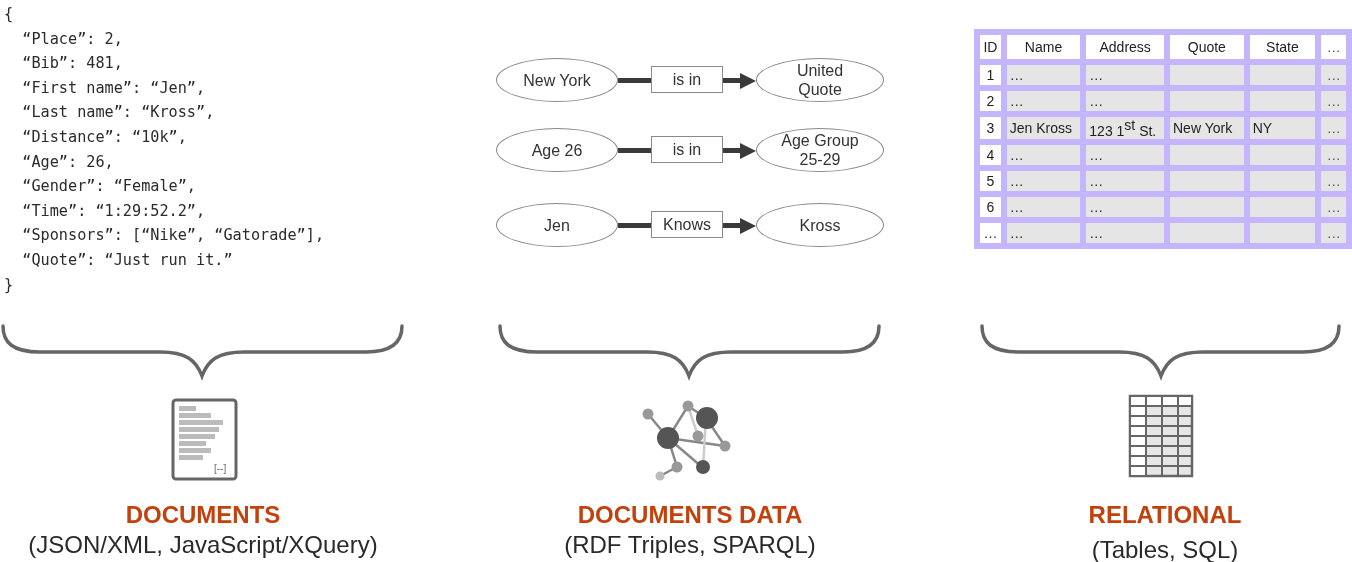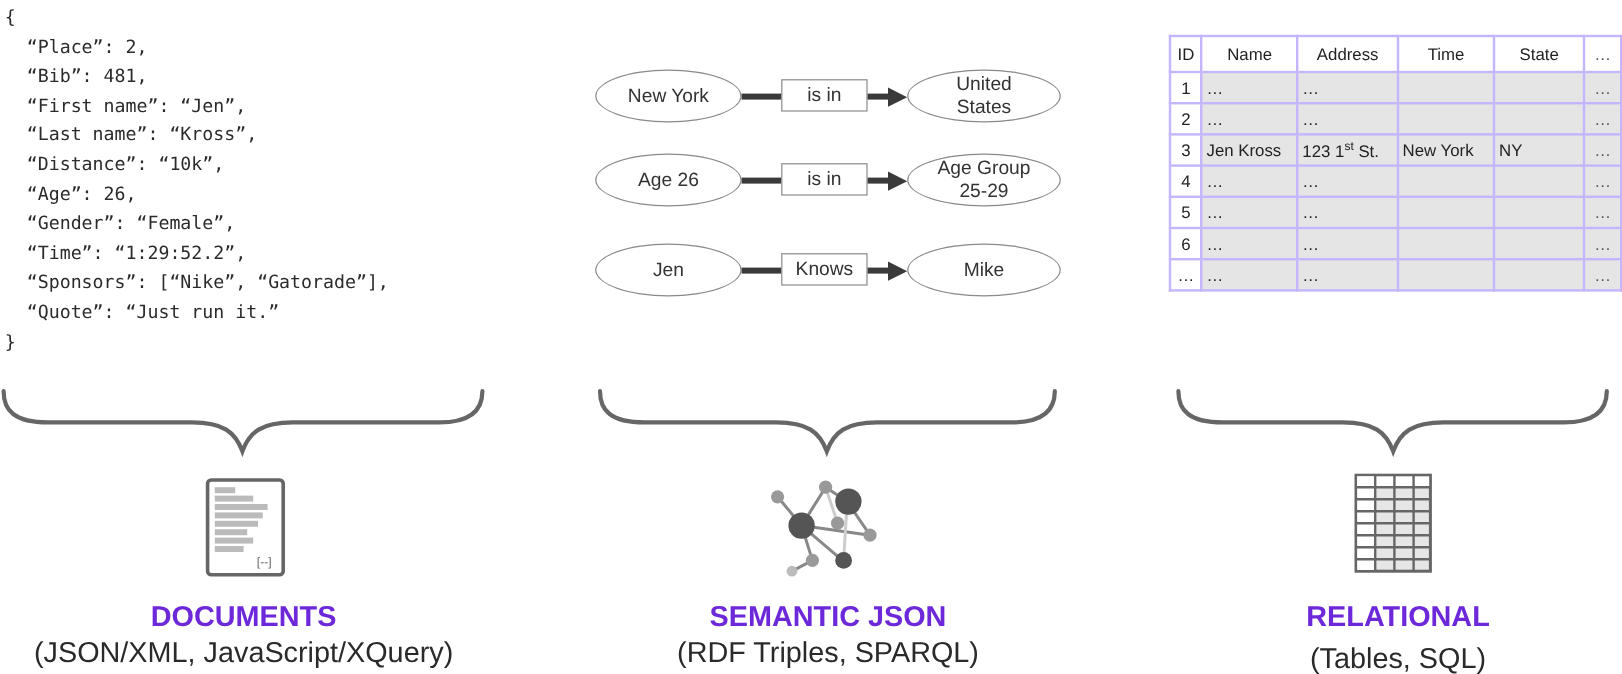--- a/index.html
+++ b/index.html
@@ -17,67 +17,67 @@
           text-align: center; font-size: 16px; line-height: 19px; color: #333; }
   .pred { position: absolute; width: 72px; height: 27px; border: 1.5px solid #8a8a8a; background: #fff;
           box-sizing: border-box; display: flex; align-items: center; justify-content: center; font-size: 16px; color: #333; }
   .edge { position: absolute; height: 5px; background: #3a3a3a; }
   .arrowhead { position: absolute; width: 0; height: 0; border-top: 8px solid transparent; border-bottom: 8px solid transparent;
                border-left: 16px solid #3a3a3a; }
 
   
   #rel-table { position: absolute; left: 974px; top: 29px; border-collapse: collapse; font-size: 14px; color: #222;
                border: 2px solid #6a6a6a; }
-  #rel-table td, #rel-table th { border: 2px solid #c4b5fd; height: 26px; padding: 0 3px; box-sizing: border-box; white-space: nowrap; }
+  #rel-table td, #rel-table th { border: 6px solid #c4b5fd; height: 26px; padding: 0 3px; box-sizing: border-box; white-space: nowrap; }
   #rel-table th { font-weight: normal; background: #fff; text-align: center; height: 30px; }
   #rel-table td { background: #e5e5e5; text-align: left; }
   #rel-table td.idcell { background: #fff; text-align: center; }
   #rel-table td.dots, #rel-table th.dots { color: #555; text-align: center; }
-  sup { font-size: 10px; }
+  sup { font-size: 14px; }
 
   
   svg.brace { position: absolute; overflow: visible; }
 
   
-  .cat-title { position: absolute; font-weight: bold; font-size: 24px; text-align: center; color: #6d28d9; }
+  .cat-title { position: absolute; font-weight: bold; font-size: 24px; text-align: center; color: #c2410c; }
   .cat-sub { position: absolute; font-size: 24px; text-align: center; color: #2a2a2a; }
 </style>
 </head>
 <body>
 
 <pre id="json-doc" class="abs"><span style="display: block;">{</span><span style="display: block;">  “Place”: 2,</span><span style="display: block;">  “Bib”: 481,</span><span style="display: block;">  “First name”: “Jen”,</span><span style="display: block;">  “Last name”: “Kross”,</span><span style="display: block;">  “Distance”: “10k”,</span><span style="display: block;">  “Age”: 26,</span><span style="display: block;">  “Gender”: “Female”,</span><span style="display: block;">  “Time”: “1:29:52.2”,</span><span style="display: block;">  “Sponsors”: [“Nike”, “Gatorade”],</span><span style="display: block;">  “Quote”: “Just run it.”</span><span style="display: block;">}</span></pre>
 
 <div id="triples">
     <div class="node" style="left: 496px; top: 58px; padding: 0px 20px;">New York</div>
     <div class="edge" style="left: 618px; width: 34px; top: 78px;"></div>
     <div class="pred" style="left: 651px; top: 66px;">is in</div>
     <div class="edge" style="left: 723px; width: 18px; top: 78px;"></div>
     <div class="arrowhead" style="left: 740px; top: 72.5px;"></div>
-    <div class="node" style="left: 756px; top: 58px; width: 128px; padding: 0px 20px;">United States</div>
+    <div class="node" style="left: 756px; top: 58px; width: 128px; padding: 0px 20px;">United Quote</div>
     <div class="node" style="left: 496px; top: 128px; padding: 0px 20px;">Age 26</div>
     <div class="edge" style="left: 618px; width: 34px; top: 148px;"></div>
     <div class="pred" style="left: 651px; top: 136px;">is in</div>
     <div class="edge" style="left: 723px; width: 18px; top: 148px;"></div>
     <div class="arrowhead" style="left: 740px; top: 142.5px;"></div>
     <div class="node" style="left: 756px; top: 128px; width: 128px; padding: 0px 20px; text-align: center;">Age Group 25-29</div>
     <div class="node" style="left: 496px; top: 203px; padding: 0px 20px;">Jen</div>
     <div class="edge" style="left: 618px; width: 34px; top: 223px;"></div>
     <div class="pred" style="left: 651px; top: 211px; text-align: right;">Knows</div>
     <div class="edge" style="left: 723px; width: 18px; top: 223px;"></div>
     <div class="arrowhead" style="left: 740px; top: 217.5px;"></div>
-    <div class="node" style="left: 756px; top: 203px; width: 128px; padding: 0px 20px;">Mike</div>
+    <div class="node" style="left: 756px; top: 203px; width: 128px; padding: 0px 20px;">Kross</div>
   </div>
 
 <table id="rel-table">
   <thead>
       <tr id="rel-head">
         <th style="width: 27px;">ID</th>
         <th style="width: 81px;">Name</th>
         <th style="width: 85px;">Address</th>
-        <th style="width: 82px;">Time</th>
+        <th style="width: 82px;">Quote</th>
         <th style="width: 79px;">State</th>
         <th class="dots" style="width: 32px;">…</th>
       </tr>
     </thead>
   <tbody id="rel-body">
       <tr>
         <td class="idcell">1</td>
         <td>…</td>
         <td>…</td>
         <td></td>
@@ -198,17 +198,17 @@
     <line x1="2" y1="42" x2="64" y2="42"></line>
     <line x1="2" y1="52" x2="64" y2="52"></line>
     <line x1="2" y1="62" x2="64" y2="62"></line>
     <line x1="2" y1="72" x2="64" y2="72"></line>
   </g>
 </svg>
 
 <div class="cat-title" style="left:0;top:501px;width:406px">DOCUMENTS</div>
 <div class="cat-sub" style="left:0;top:531px;width:406px">(JSON/XML, JavaScript/XQuery)</div>
 
-<div class="cat-title" style="left:490px;top:501px;width:400px">SEMANTIC JSON</div>
+<div class="cat-title" style="left:490px;top:501px;width:400px">DOCUMENTS DATA</div>
 <div class="cat-sub" style="left:490px;top:531px;width:400px">(RDF Triples, SPARQL)</div>
 
 <div class="cat-title" style="left:1030px;top:501px;width:270px">RELATIONAL</div>
 <div class="cat-sub" style="left:1030px;top:536px;width:270px">(Tables, SQL)</div>
 
 </body></html>

